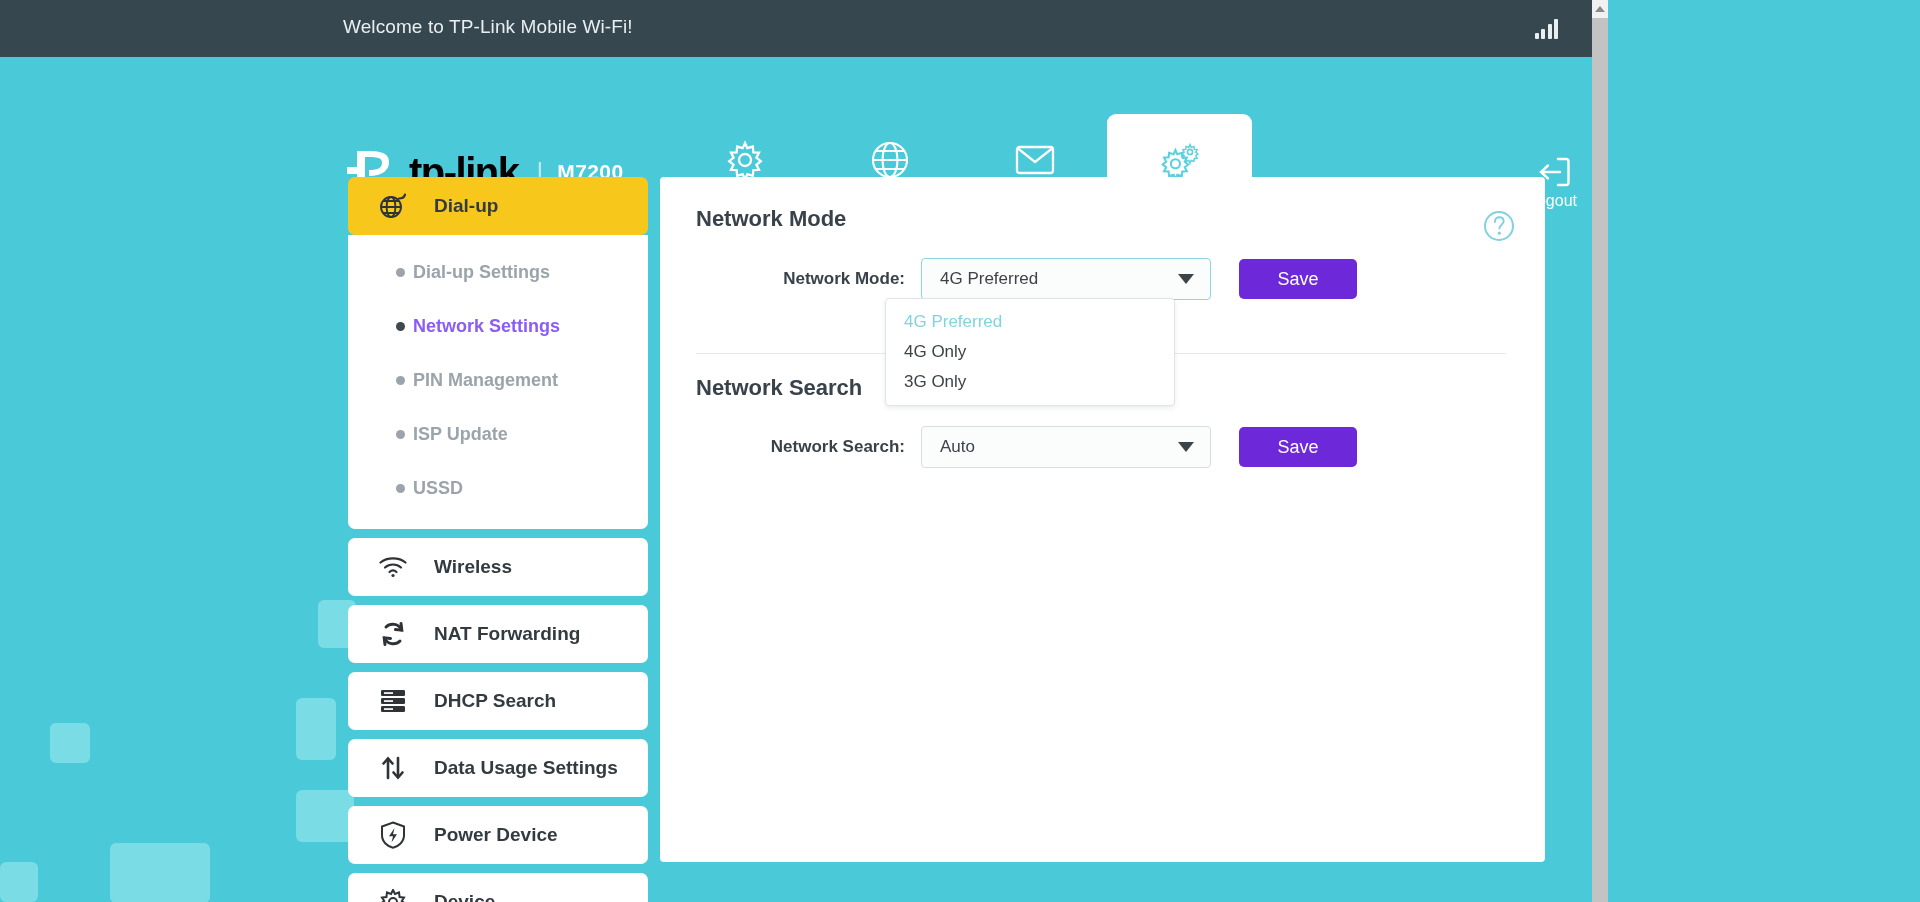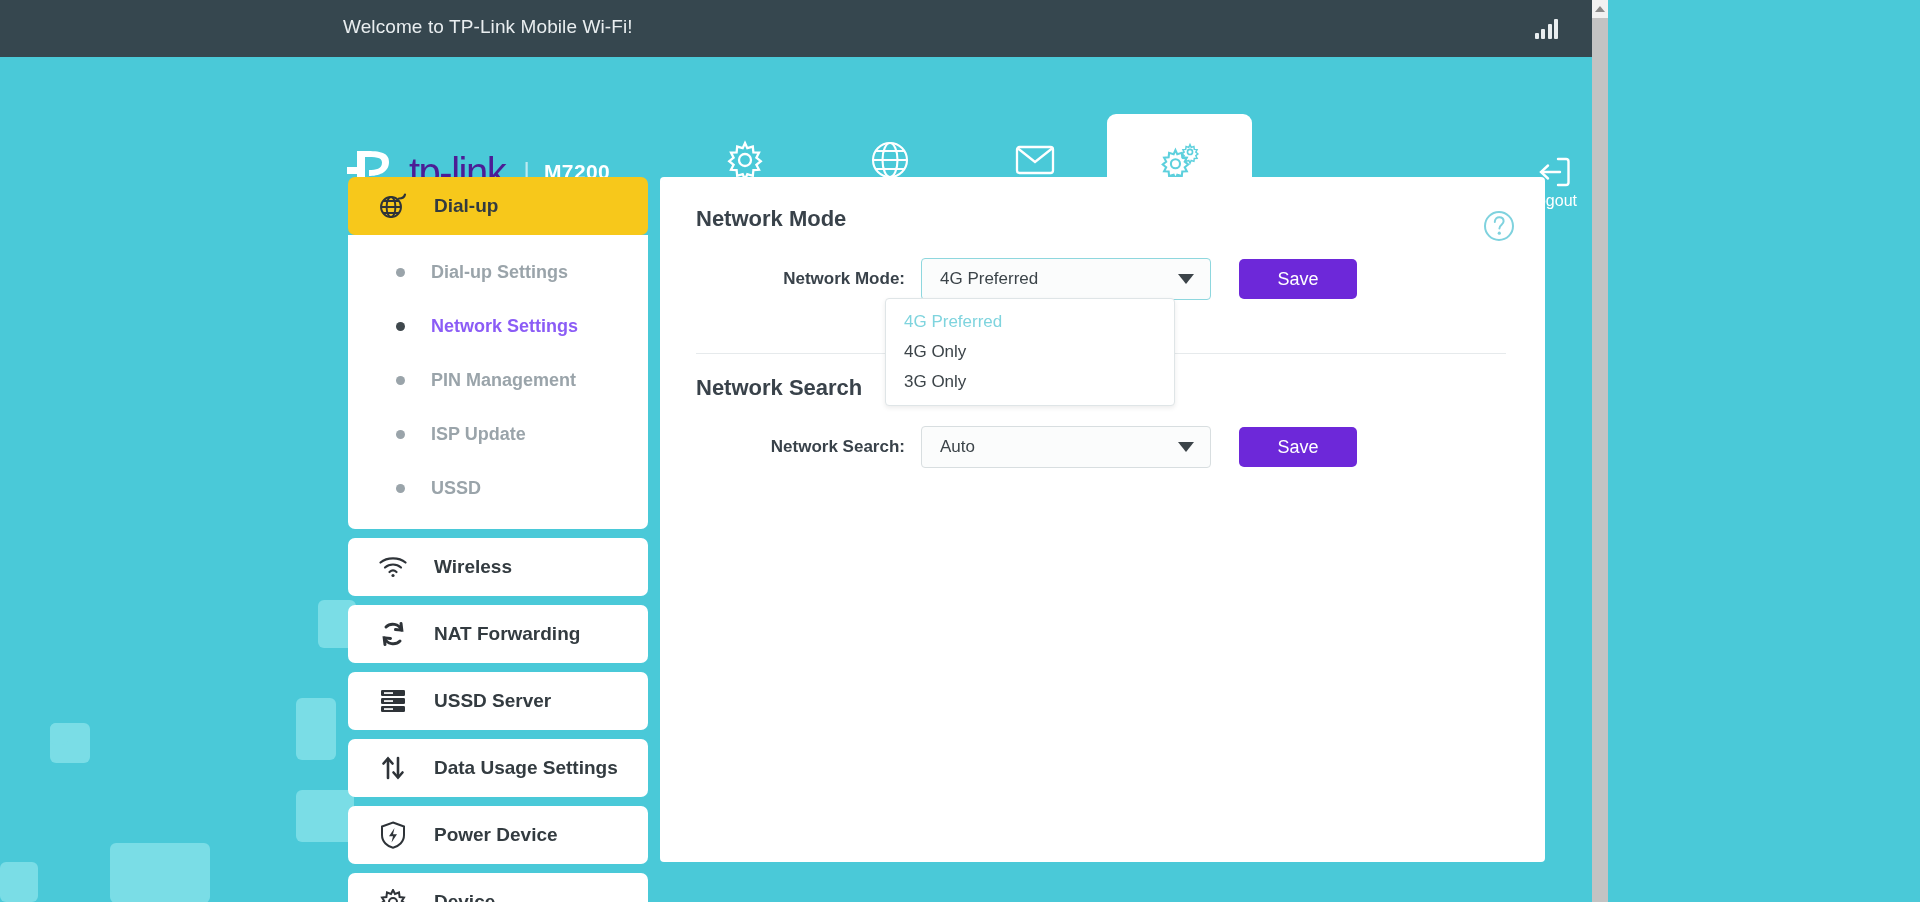--- a/index.html
+++ b/index.html
@@ -47,21 +47,21 @@
     font-size: 10px; font-weight: bold;
     display: flex; align-items: center; justify-content: center;
     border: 1.5px solid #36474f;
   }
 
   
   .header { position: absolute; top: 57px; left: 0; width: 1904px; height: 120px; }
 
   .brand { position: absolute; left: 345px; top: 92px; display: flex; align-items: center; gap: 0; }
   .tp-mark { width: 62px; height: 46px; }
-  .tp-word { color: #4c1d95; font-size: 40px; letter-spacing: -1.5px; margin-left: 2px; font-weight: 400; }
+  .tp-word { color: #000000; font-size: 40px; letter-spacing: -1.5px; margin-left: 2px; font-weight: 700; }
   .brand-div { color: #bdeaf0; font-size: 26px; margin: 0 14px 0 18px; font-weight: 300; }
   .brand-model { color: #ffffff; font-size: 21px; font-weight: bold; letter-spacing: .4px; }
 
   .nav { position: absolute; left: 672px; top: 57px; display: flex; height: 120px; }
   .nav-item {
     width: 145px; height: 120px;
     display: flex; flex-direction: column; align-items: center; justify-content: center;
     gap: 7px; cursor: pointer;
   }
   .nav-item .nav-label { color: #ffffff; font-size: 19px; }
@@ -89,21 +89,21 @@
   }
   .menu-head.active { background: #f7c81b; }
   .menu-head .m-icon { width: 30px; display: flex; justify-content: center; }
   .menu-head .m-label { margin-left: 26px; font-size: 19px; color: #333b40; }
 
   .submenu { background: #ffffff; border-bottom-left-radius: 7px; border-bottom-right-radius: 7px; padding: 10px 0 14px; }
   .submenu-item {
     height: 54px; display: flex; align-items: center; padding-left: 48px; cursor: pointer;
   }
   .submenu-item .dot { width: 9px; height: 9px; border-radius: 50%; background: #9aa4aa; }
-  .submenu-item .s-label { margin-left: 26px; font-size: 18px; color: #9aa4aa; text-align: right; }
+  .submenu-item .s-label { margin-left: 8px; font-size: 18px; color: #9aa4aa; text-align: right; }
   .submenu-item.selected .dot { background: #3f484d; }
   .submenu-item.selected .s-label { color: #8b5cf6; }
 
   
   .panel {
     position: absolute; left: 660px; top: 177px;
     width: 885px; height: 685px; background: #ffffff; border-radius: 4px;
   }
 
   .help-icon { position: absolute; right: 36px; top: 26px; cursor: pointer; }
@@ -353,21 +353,21 @@
         <span class="m-icon">
           <svg width="26" height="26" viewBox="0 0 26 26">
             <rect x="1" y="2" width="24" height="6" rx="1.3" fill="#2e3338"></rect>
             <rect x="1" y="10" width="24" height="6" rx="1.3" fill="#2e3338"></rect>
             <rect x="1" y="18" width="24" height="6" rx="1.3" fill="#2e3338"></rect>
             <rect x="4" y="4.2" width="9" height="1.7" fill="#ffffff"></rect>
             <rect x="4" y="12.2" width="9" height="1.7" fill="#ffffff"></rect>
             <rect x="4" y="20.2" width="9" height="1.7" fill="#ffffff"></rect>
           </svg>
         </span>
-        <span class="m-label">USSD Server</span>
+        <span class="m-label">DHCP Search</span>
       </div>
     </div>
 
     <div class="menu-group">
       <div class="menu-head">
         <span class="m-icon">
           <svg width="26" height="26" viewBox="0 0 26 26" fill="none" stroke="#2e3338" stroke-width="2.6" stroke-linecap="round">
             <path d="M8 23 L8 4"></path>
               <path d="M3.5 8.5 L8 3.5 L12.5 8.5"></path>
             <path d="M18 3 L18 22"></path>

